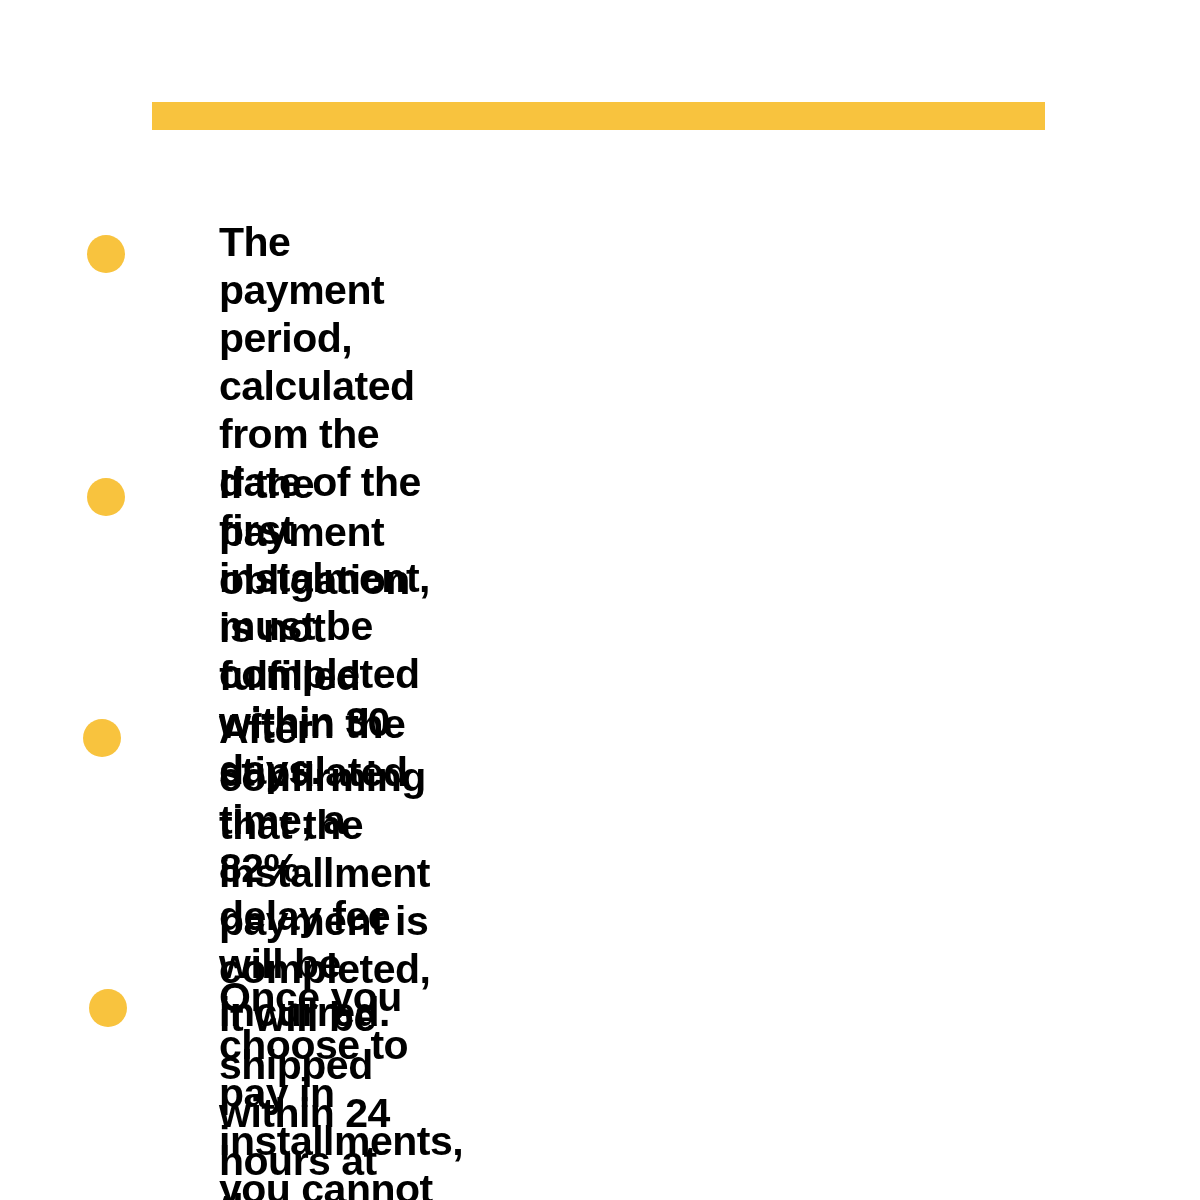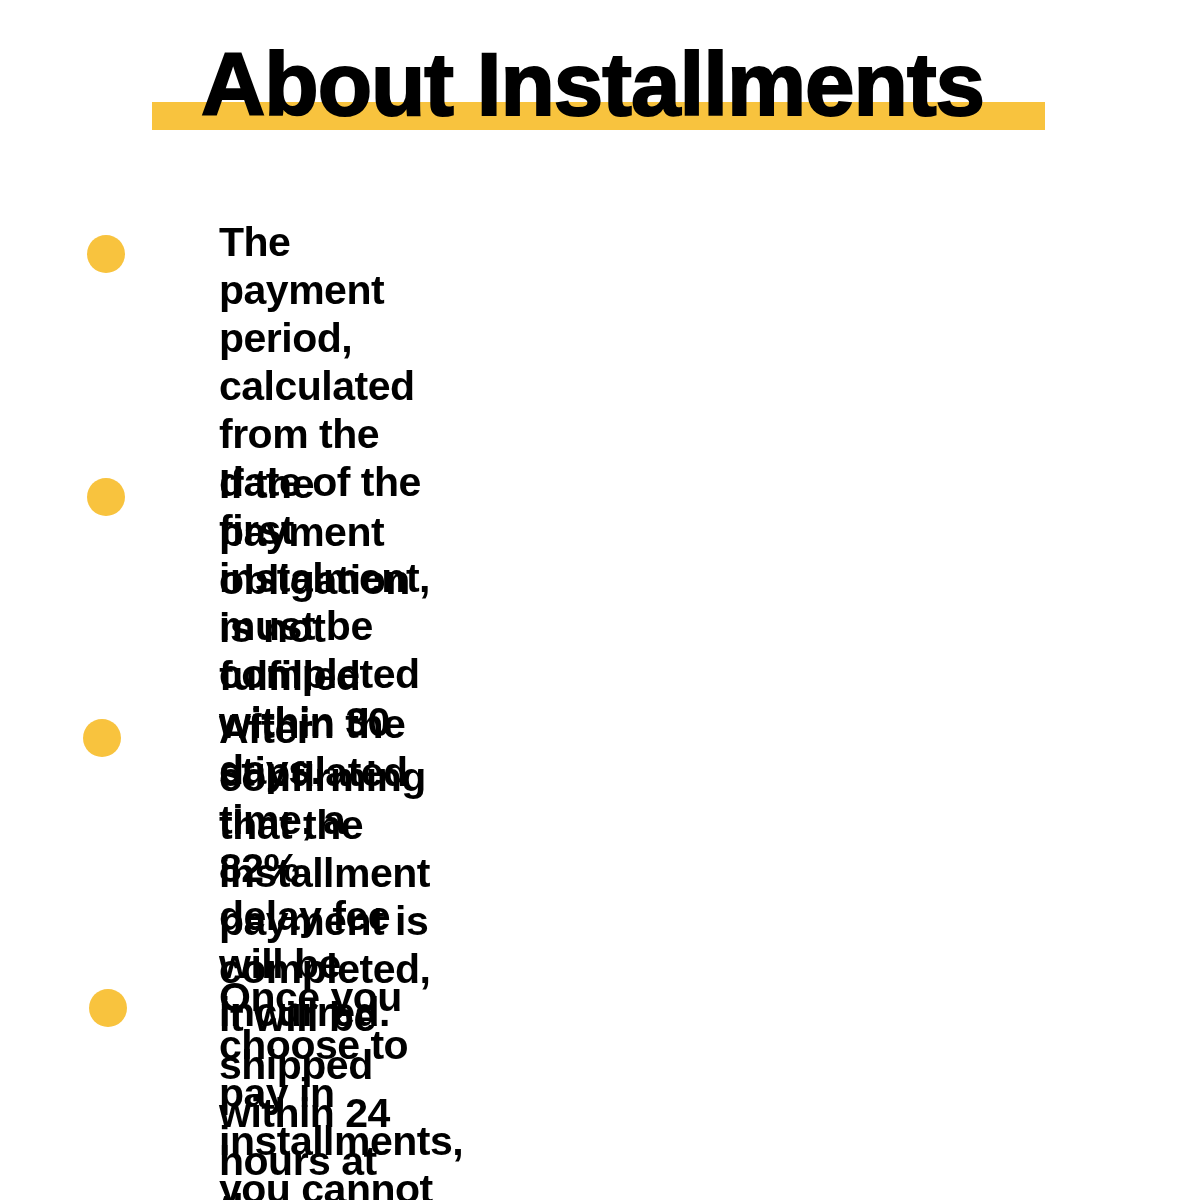--- a/index.html
+++ b/index.html
@@ -68,21 +68,20 @@
     letter-spacing: -0.5px;
     white-space: pre-line;
     color: var(--text-black, #000);
   }
 </style>
 </head>
 <body>
 
 <header class="title-section">
   <div class="highlight-bar"></div>
-  <h1 class="page-title">About Installments</h1>
 </header>
 
 <ul class="bullet-list">
   <li class="bullet-item">
     <span class="bullet-dot" style="left:71px; top:219px;"></span>
     <p class="bullet-text" style="top:202px;">The payment period, calculated from the
 date of the first instalment, must be
 completed within 30 days.</p>
   </li>
   <li class="bullet-item">

